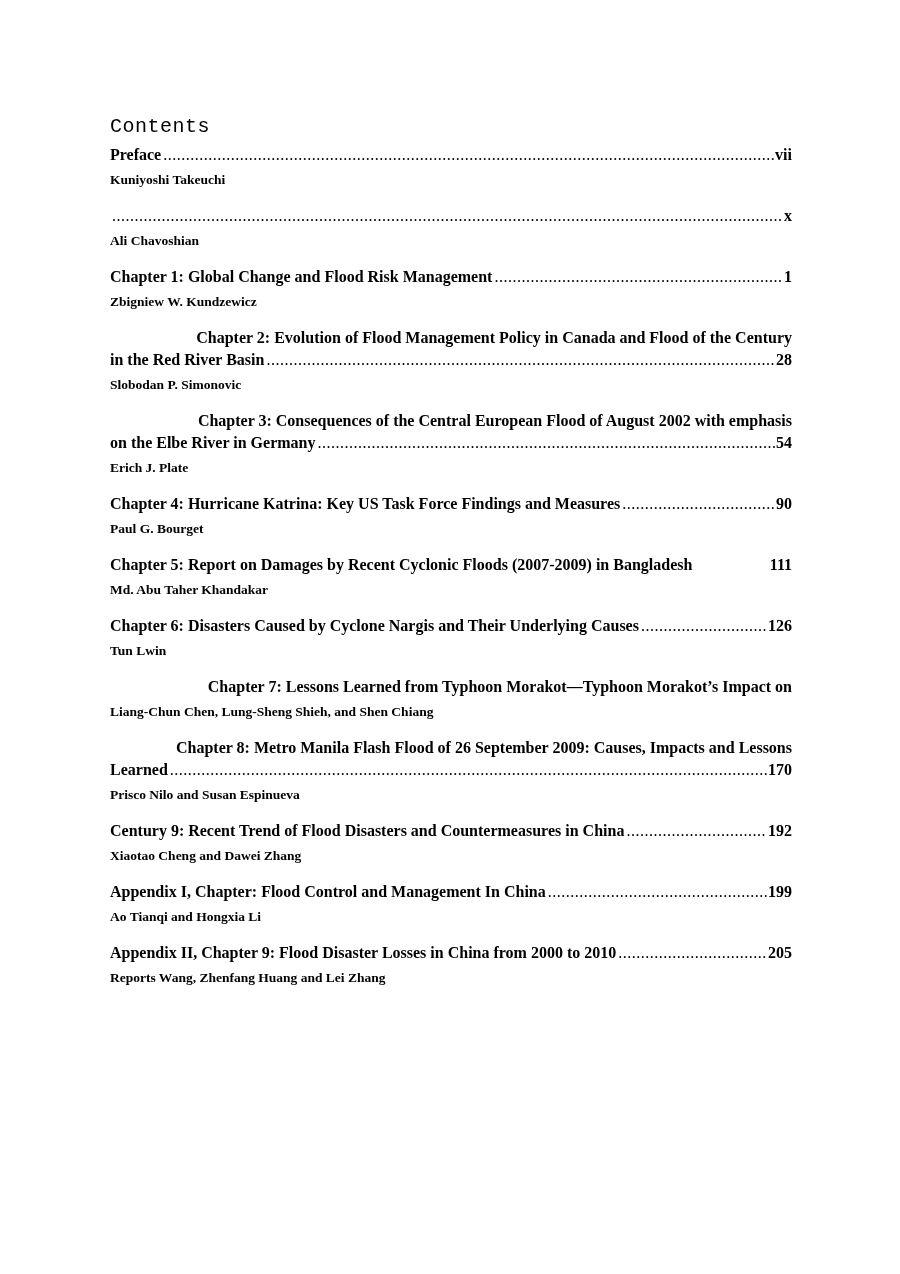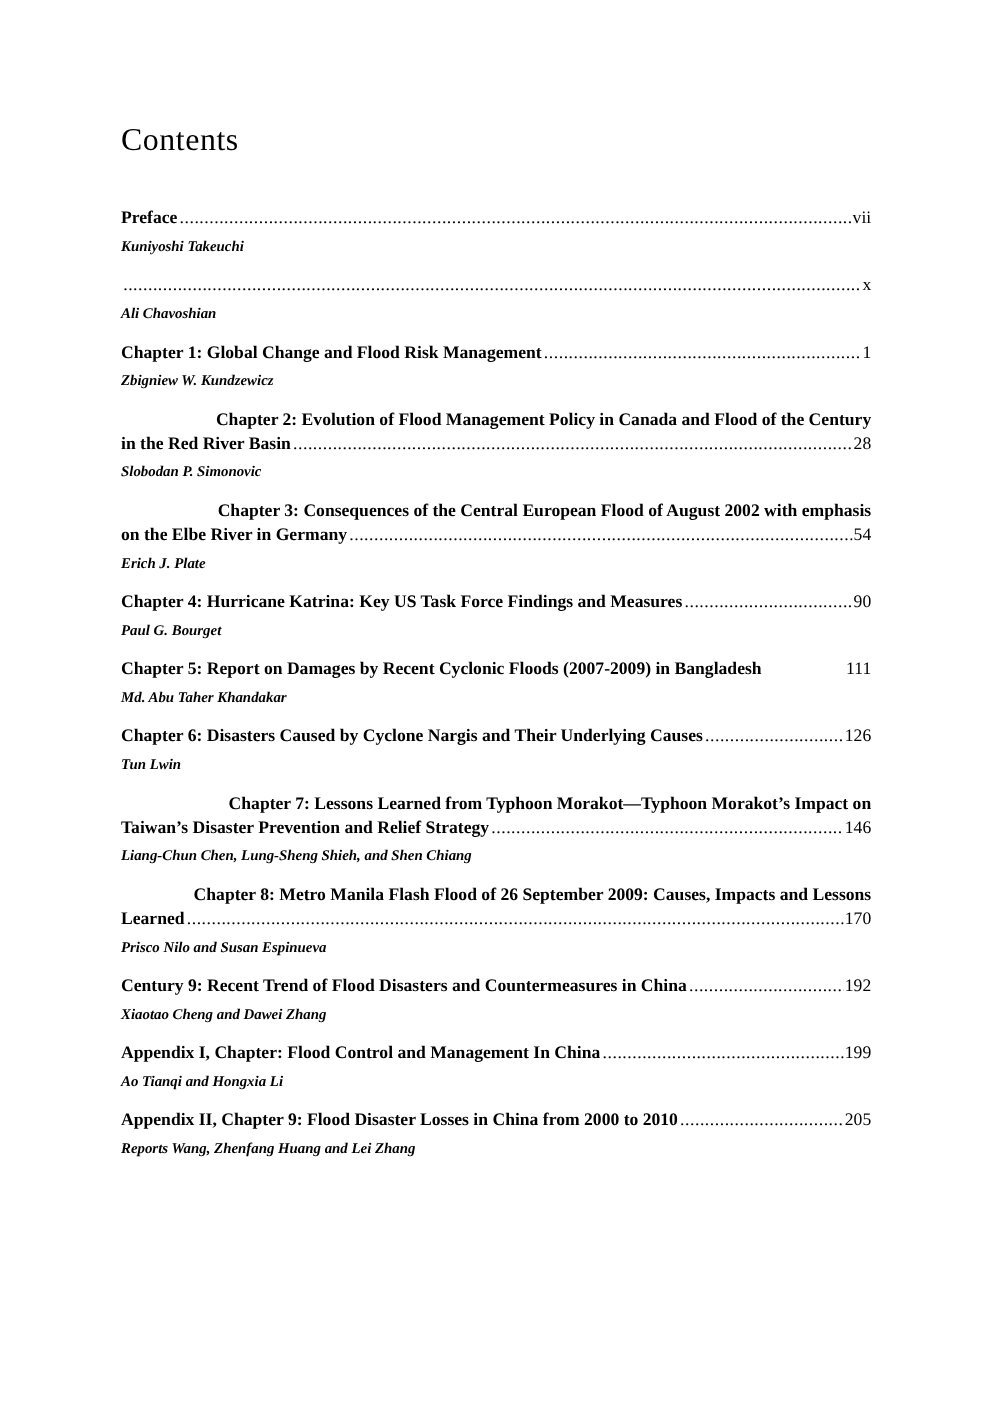--- a/index.html
+++ b/index.html
@@ -11,25 +11,24 @@
     color: #000000;
     overflow: hidden;
   }
   .page {
     width: 900px;
     height: 1274px;
     background: #ffffff;
     padding: 110px 108px 0 110px;
   }
   .page-title {
-    font-family: Liberation Serif, serif;
-    font-size: 29px;
+    font-family: Liberation Mono, monospace;
+    font-size: 20px;
     font-weight: 400;
     line-height: 34px;
-    margin-bottom: 44px;
     letter-spacing: 0.5px;
   }
   .entry { margin-bottom: 15px; }
   .entry-title {
     font-weight: 700;
     font-size: 16px;
     line-height: 22px;
   }
   .title-line {
     white-space: nowrap;
@@ -48,27 +47,26 @@
     font-weight: 400;
     padding-left: 2px;
     letter-spacing: 0.5px;
   }
   .leader::after {
     content: "....................................................................................................................................................................................................................................";
   }
   .leader.no-dots::after { content: ""; }
   .page-num {
     white-space: nowrap;
-    font-weight: 400;
+    font-weight: 700;
     padding-left: 1px;
   }
   .authors {
     font-size: 13.5px;
     font-weight: 700;
-    font-style: italic;
     line-height: 20px;
     margin-top: 4px;
   }
 </style>
 </head>
 <body>
 
 <div class="page">
   <h1 class="page-title">Contents</h1>
   <div class="toc-list">
@@ -157,25 +155,20 @@
         <span class="leader"></span>
         <span class="page-num">126</span>
       </div>
     </div>
     <div class="authors">Tun Lwin</div>
   </div>
 
   <div class="entry">
     <div class="entry-title">
       <div class="title-line">Chapter 7: Lessons Learned from Typhoon Morakot—Typhoon Morakot’s Impact on</div>
-          <div class="last-line">
-        <span class="title-text">Taiwan’s Disaster Prevention and Relief Strategy</span>
-        <span class="leader"></span>
-        <span class="page-num">146</span>
-      </div>
     </div>
     <div class="authors">Liang-Chun Chen, Lung-Sheng Shieh, and Shen Chiang</div>
   </div>
 
   <div class="entry">
     <div class="entry-title">
       <div class="title-line">Chapter 8: Metro Manila Flash Flood of 26 September 2009: Causes, Impacts and Lessons</div>
           <div class="last-line">
         <span class="title-text">Learned</span>
         <span class="leader"></span>

